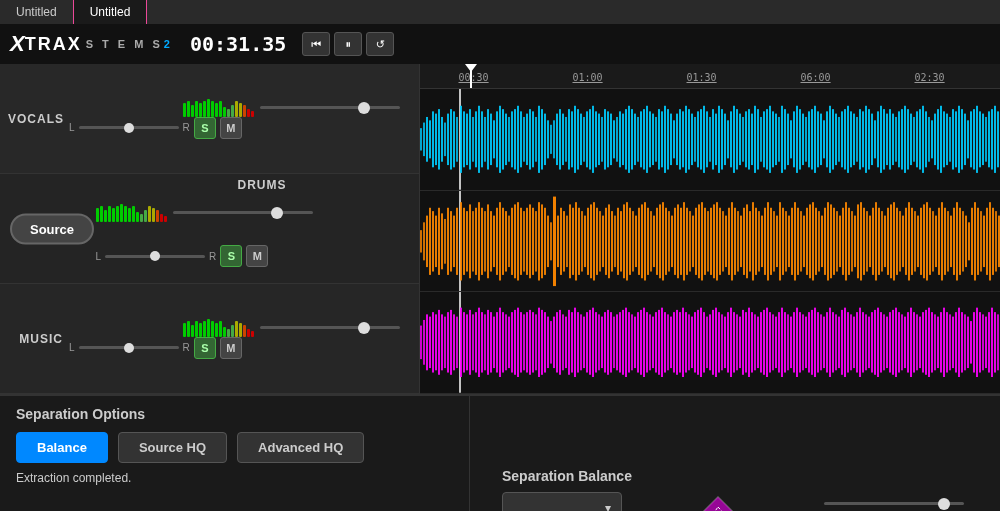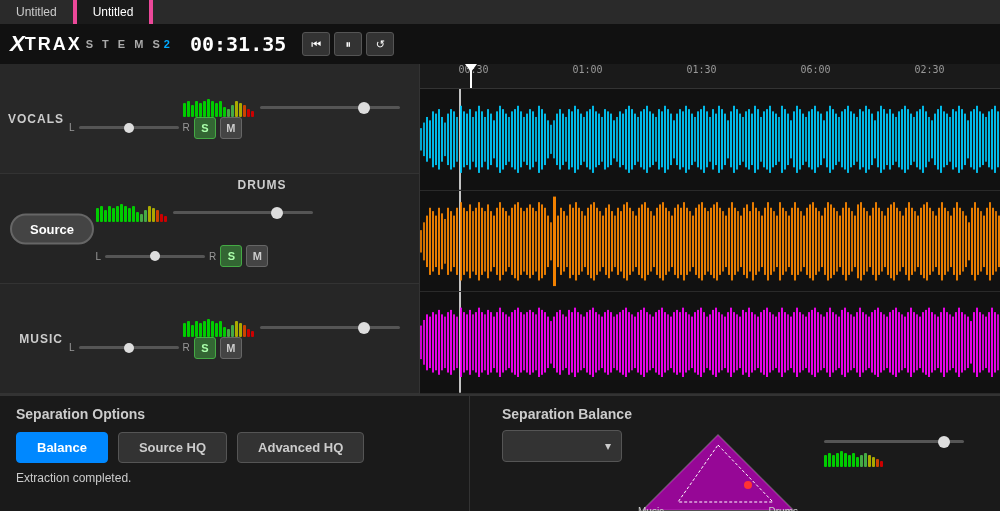--- a/index.html
+++ b/index.html
@@ -14,21 +14,21 @@
     
     .tab-bar {
       display: flex;
       background: #2a2a2a;
       height: 24px;
     }
     .tab {
       padding: 2px 16px;
       font-size: 12px;
       color: #ccc;
-      border-right: 4px solid #ec4899;
+      border-right: 1px solid #ec4899;
       cursor: pointer;
       display: flex;
       align-items: center;
     }
     .tab.active {
       background: #1a1a1a;
       color: #fff;
     }
 
     
@@ -250,24 +250,25 @@
       background: #1a1a1a;
       border-bottom: 1px solid #333;
       display: flex;
       align-items: center;
       position: relative;
       padding-left: 10px;
     }
 
     .timeline-mark {
       position: absolute;
-      top: 0;
+      top: 8px;
       color: #999;
       font-size: 10px;
       font-family: monospace;
+      text-decoration: underline;
     }
 
     .playhead {
       position: absolute;
       top: 0;
       width: 2px;
       background: #fff;
       z-index: 10;
       pointer-events: none;
     }
@@ -372,23 +373,24 @@
     }
 
     .progress-pct {
       font-size: 12px;
       color: #ccc;
       width: 35px;
     }
 
     .sep-balance {
       flex: 1;
-      padding: 10px 16px;
+      padding: 24px 16px;
       display: flex;
       flex-direction: column;
+      margin-top: 48px;
     }
 
     .sep-balance-title {
       color: #ccc;
       font-size: 14px;
       font-weight: 600;
       margin-bottom: 8px;
     }
 
     .balance-content {

